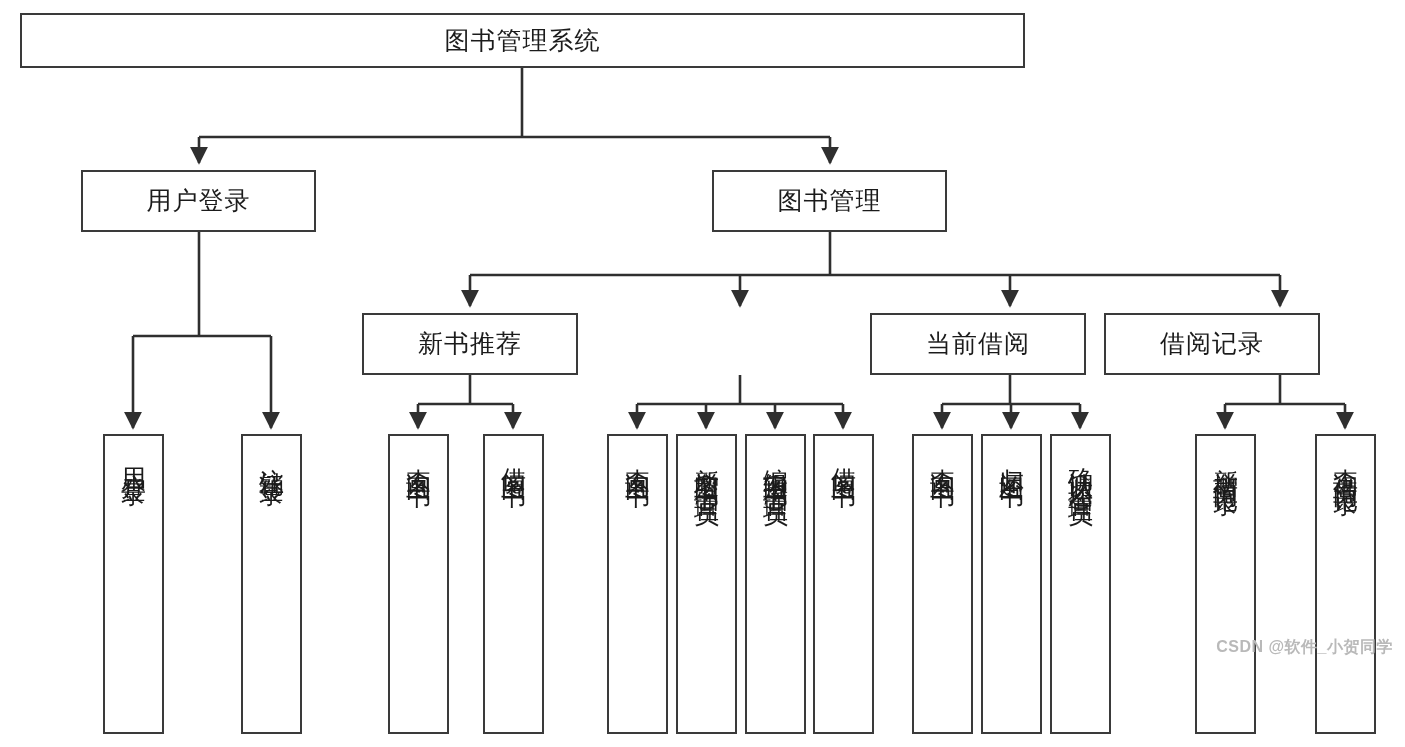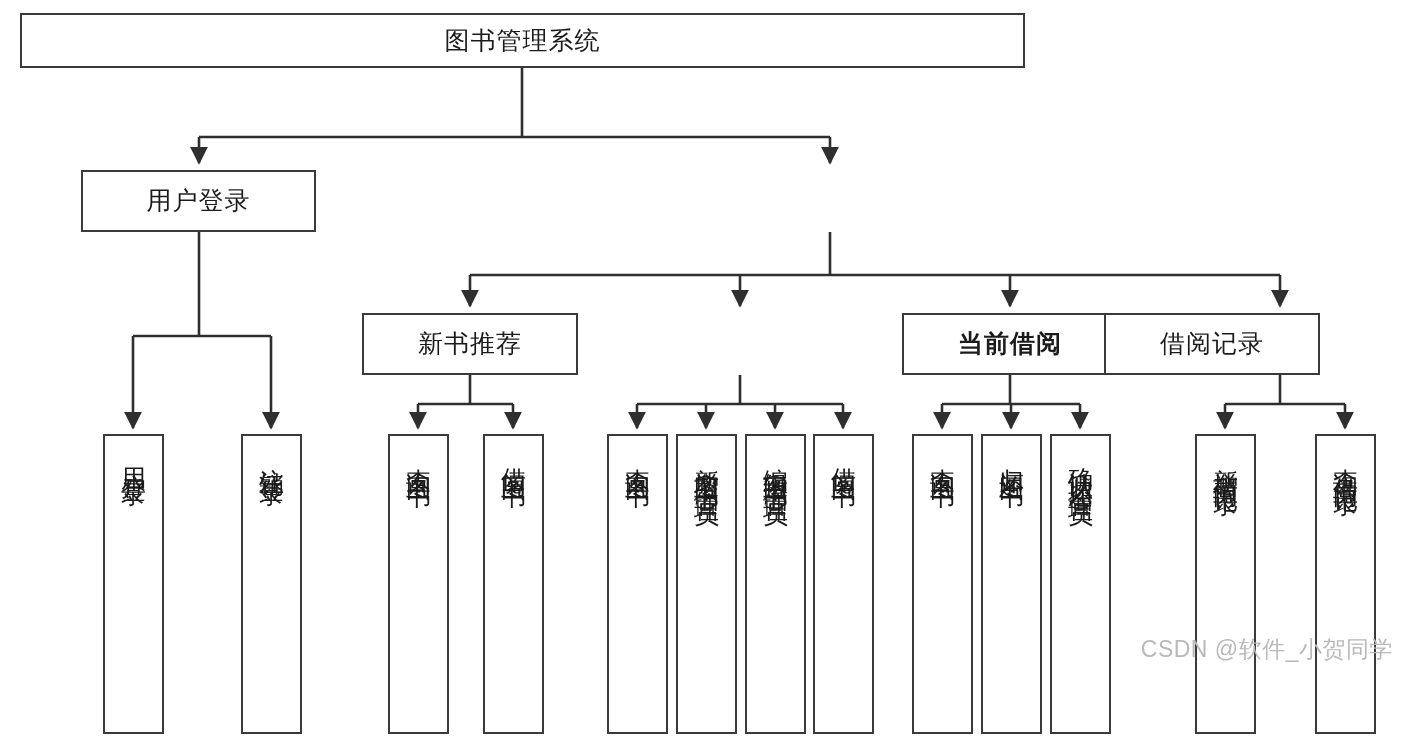--- a/index.html
+++ b/index.html
@@ -15,22 +15,22 @@
 
   .node.horiz .lbl{font-size:25px;letter-spacing:1px;white-space:nowrap;}
   .node.root .lbl{font-size:25px;}
 
   .node.vert{padding:12px 2px 6px 2px;align-items:flex-start;
              justify-content:center;}
   .node.vert .lbl{writing-mode:vertical-rl;text-orientation:upright;
                   font-size:25px;letter-spacing:5px;line-height:1.0;
                   white-space:nowrap;}
 
-  .watermark{position:absolute;right:12px;bottom:4px;font-size:23px;
-             color:#b9b9b9;white-space:nowrap;letter-spacing:0.5px;}
+  .watermark{position:absolute;right:12px;bottom:11px;font-size:16px;
+             color:#b9b9b9;white-space:nowrap;letter-spacing:0.5px;font-weight:bold;}
 </style>
 </head>
 <body>
 
 <div id="diagram">
 
   <svg class="lines" viewBox="0 0 1405 747" xmlns="http://www.w3.org/2000/svg">
     <defs>
       <marker id="arrow" viewBox="0 0 10 10" refX="9" refY="5" markerWidth="7" markerHeight="7" orient="auto-start-reverse">
         <path d="M 0 0 L 10 5 L 0 10 z" fill="#2f2f2f"></path>
@@ -80,25 +80,28 @@
     </g>
   </svg>
 
   <div class="node root horiz" style="left:20px;top:13px;width:1005px;height:55px;">
     <span class="lbl">图书管理系统</span>
   </div>
 
   <div class="node horiz" style="left:81px;top:170px;width:235px;height:62px;">
     <span class="lbl">用户登录</span>
   </div>
+  <div class="node horiz" style="left:712px;top:170px;width:235px;height:62px;">
+    <span class="lbl">图书管理</span>
+  </div>
 
   <div class="node horiz" style="left:362px;top:313px;width:216px;height:62px;justify-content:center;">
     <span class="lbl">新书推荐</span>
   </div>
-  <div class="node horiz" style="left:902px;top:313px;width:216px;height:62px;font-weight:bold;">
+  <div class="node horiz" style="left:870px;top:313px;width:216px;height:62px;">
     <span class="lbl">当前借阅</span>
   </div>
   <div class="node horiz" style="left:1104px;top:313px;width:216px;height:62px;">
     <span class="lbl">借阅记录</span>
   </div>
 
   <div class="node vert" style="left:103px;top:434px;width:61px;height:300px;">
     <span class="lbl">用户登录</span>
   </div>
   <div class="node vert" style="left:241px;top:434px;width:61px;height:300px;">

